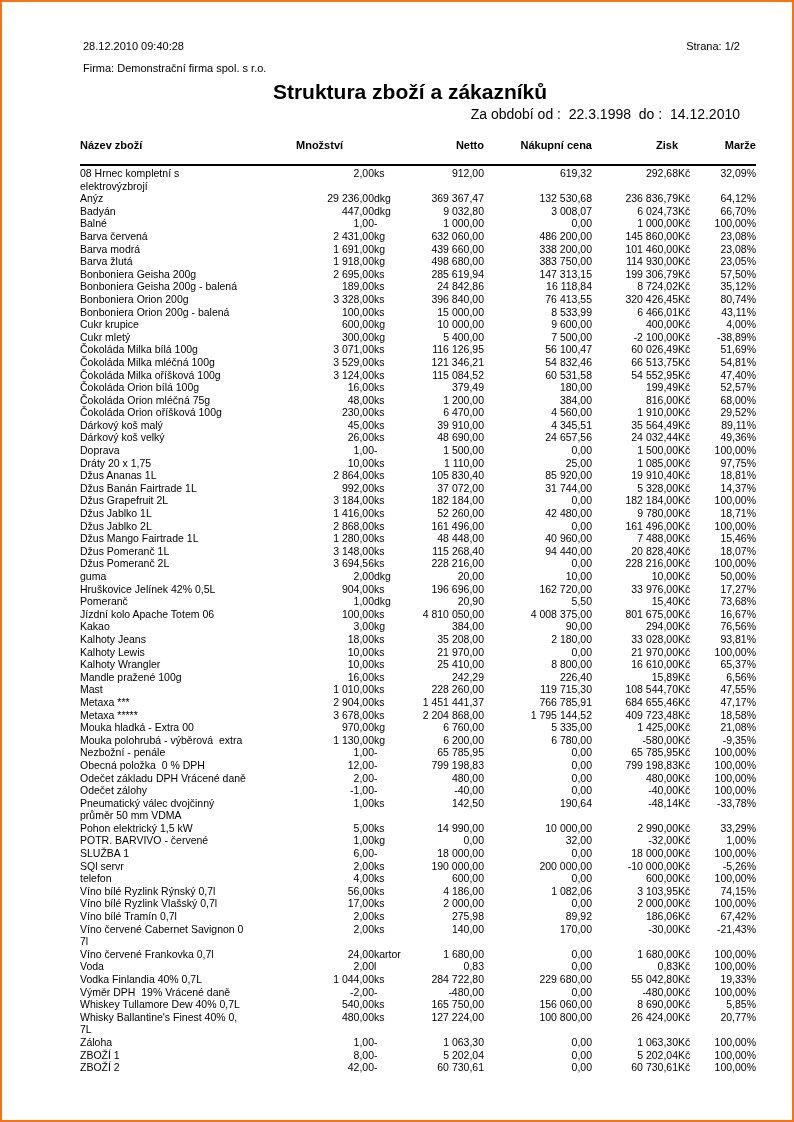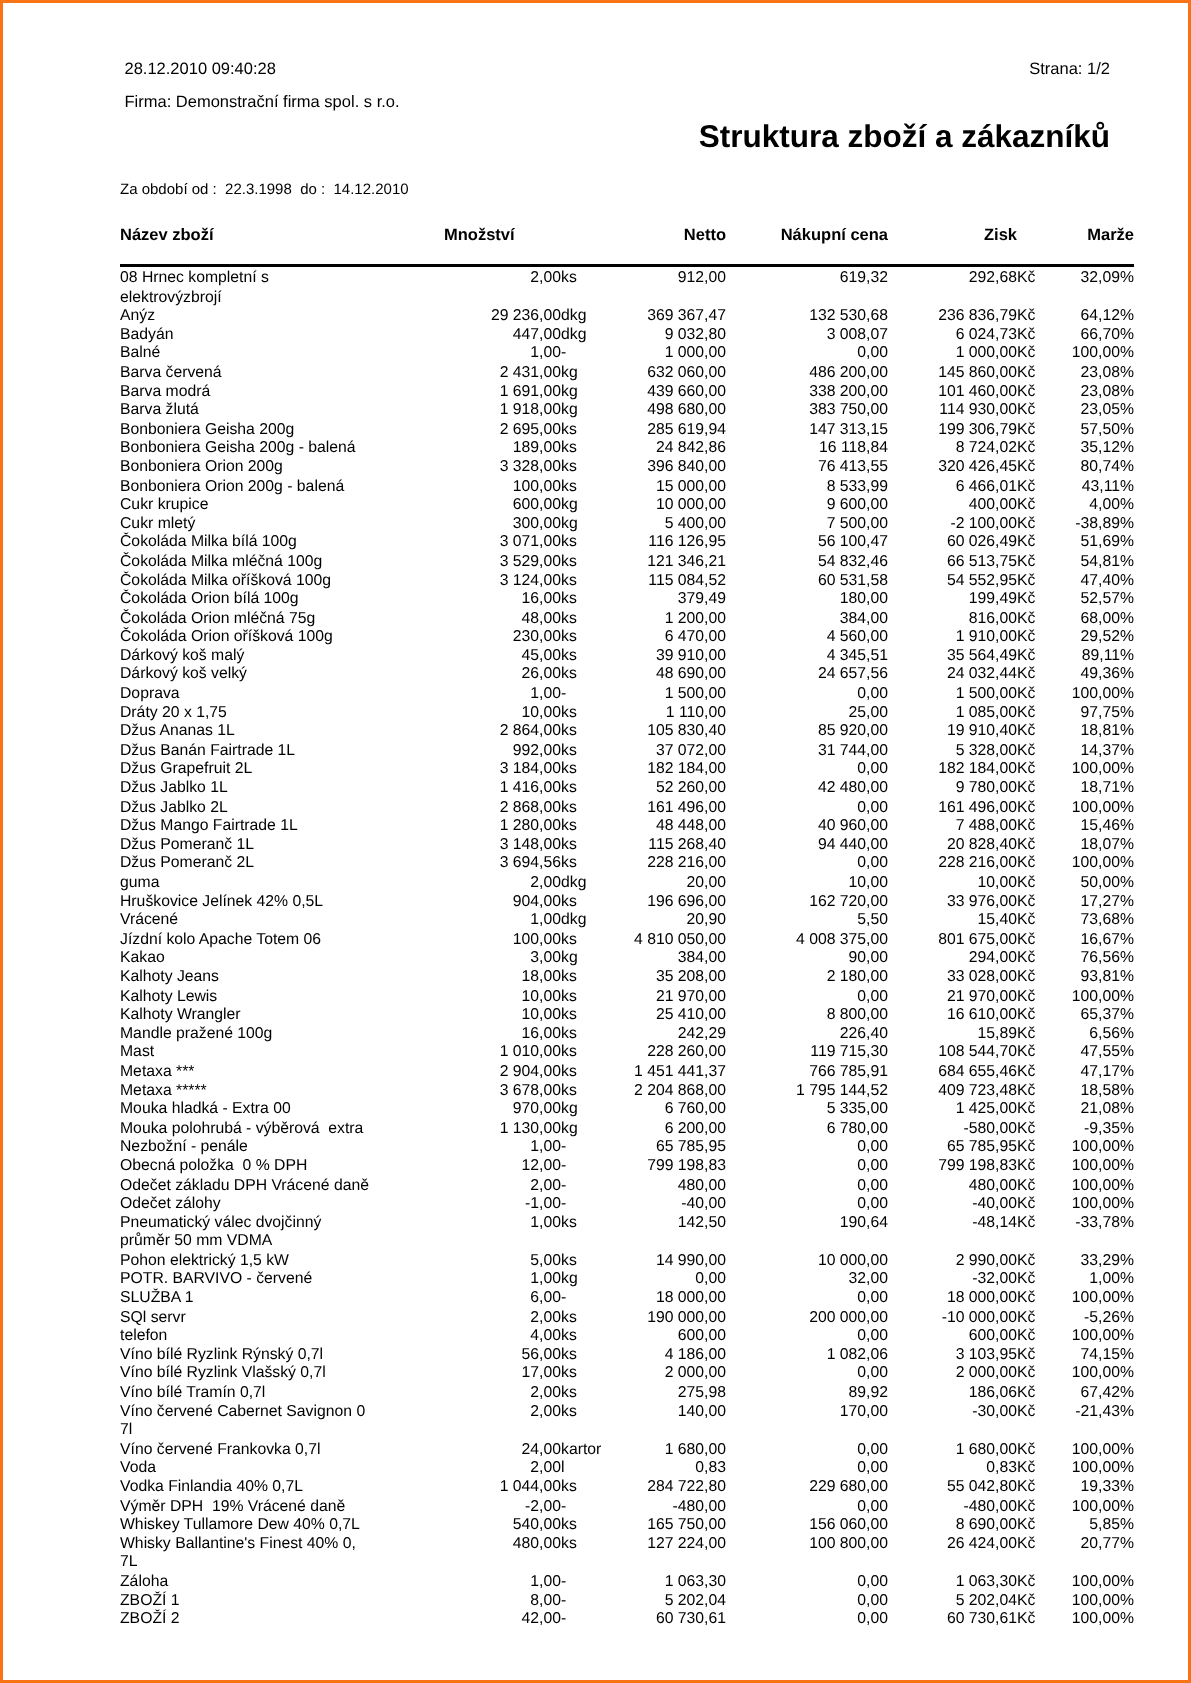--- a/index.html
+++ b/index.html
@@ -23,32 +23,32 @@
     margin-bottom: 9px;
     padding-left: 3px;
   }
   .company-row {
     font-size: 11px;
     line-height: 13px;
     margin-bottom: 4px;
     padding-left: 3px;
   }
   .report-title {
-    text-align: right;
+    text-align: center;
     font-size: 21px;
     font-weight: bold;
     line-height: 26px;
     margin-top: 2px;
     letter-spacing: 0px;
   }
   .report-subtitle {
-    text-align: left;
-    font-size: 10px;
+    text-align: right;
+    font-size: 14px;
     line-height: 13px;
-    margin-top: 15px;
+    margin-top: 3px;
     white-space: pre-wrap;
   }
   table.goods {
     margin-top: 18px;
     width: 664px;
     border-collapse: collapse;
     table-layout: fixed;
     font-size: 10.5px;
   }
   table.goods col.c-name     { width: 216px; }
@@ -483,21 +483,21 @@
     <td class="c-qty">904,00</td>
     <td class="c-unit">ks</td>
     <td class="c-netto">196 696,00</td>
     <td class="c-purchase">162 720,00</td>
     <td class="c-profit">33 976,00</td>
     <td class="c-currency">Kč</td>
     <td class="c-margin">17,27%</td>
   </tr>
 
   <tr>
-    <td class="c-name">Vrácené</td>
+    <td class="c-name">Pomeranč</td>
     <td class="c-qty">1,00</td>
     <td class="c-unit">dkg</td>
     <td class="c-netto">20,90</td>
     <td class="c-purchase">5,50</td>
     <td class="c-profit">15,40</td>
     <td class="c-currency">Kč</td>
     <td class="c-margin">73,68%</td>
   </tr>
 
   <tr>

